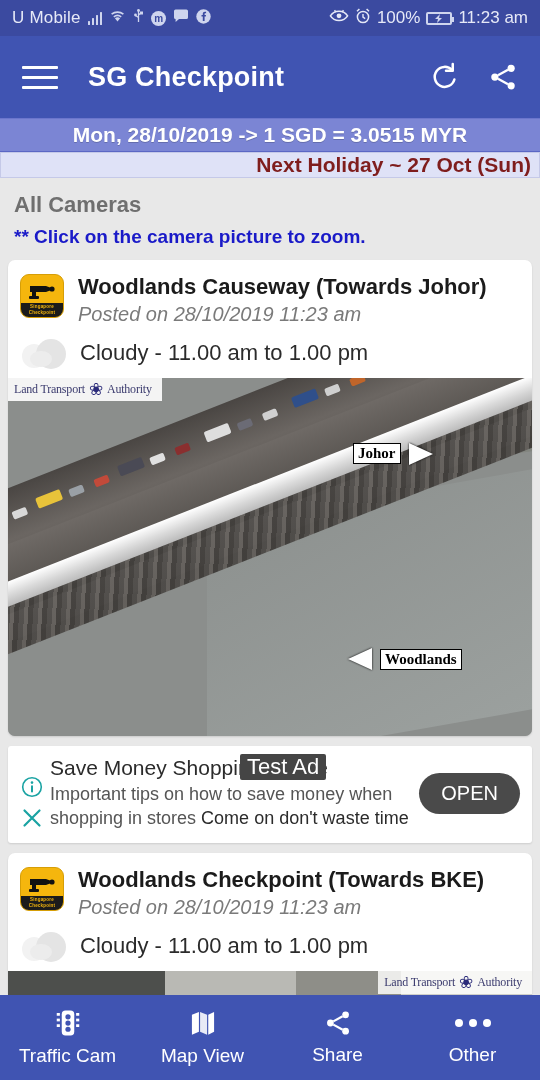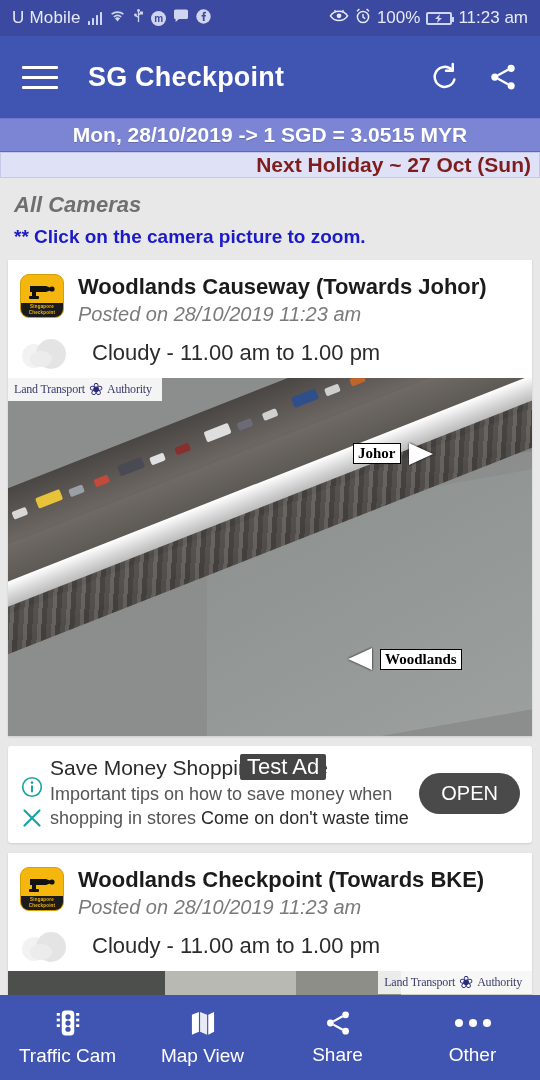--- a/index.html
+++ b/index.html
@@ -51,24 +51,24 @@
     text-shadow:0 1px 0 rgba(0,0,0,.18);
   }
   .holiday-bar {
     height:26px; background:#dfe2f7; border:1px solid #c5c9e8;
     color:#7f1d1d; font-size:21px; font-weight:bold;
     display:flex; align-items:center; justify-content:flex-end; padding-right:8px;
   }
 
   
   .content { background:#e8e8e8; }
-  .section-title { font-size:22px; color:#6f6f6f; font-weight:bold; padding:14px 14px 4px;font-style:italic; }
+  .section-title { font-size:22px; color:#6f6f6f; font-weight:bold; padding:14px 14px 4px; }
   .hint { font-size:19px; color:#1a1ac8; font-weight:bold; padding:4px 14px 12px; }
 
-  .card { background:#fff; border-radius:0; margin:0 8px 10px; overflow:hidden;
+  .card { background:#fff; border-radius:7px; margin:0 8px 10px; overflow:hidden;
           box-shadow:0 1px 2px rgba(0,0,0,.13); }
   .card-head { display:flex; padding:14px 12px 6px; }
   .cam-icon {
     width:44px;height:44px;border-radius:9px;background:#f5b60d;flex:none;
     position:relative;overflow:hidden;border:1px solid #d69e07;
   }
   .cam-icon .cctv { position:absolute;left:7px;top:6px; }
   .cam-icon .plate {
     position:absolute;left:0;bottom:0;width:100%;height:14px;background:#1b1b1b;
     color:#f5b60d;font-size:4.5px;line-height:6px;text-align:center;font-weight:bold;
@@ -76,21 +76,21 @@
   }
   .head-text { margin-left:14px; }
   .cam-name { font-size:22px; font-weight:bold; color:#1b1b1b; line-height:1.18; }
   .cam-posted { font-size:20px; color:#7a7a7a; font-style:italic; margin-top:3px; }
   .weather-row { display:flex; align-items:center; padding:6px 12px 10px 12px; }
   .cloud { width:52px;height:30px;position:relative;flex:none; }
   .cloud .c1,.cloud .c2,.cloud .c3 { position:absolute;border-radius:50%; }
   .cloud .c1 { width:24px;height:24px;left:2px;top:6px;background:#f2f2f2; }
   .cloud .c2 { width:30px;height:30px;left:16px;top:1px;background:#e4e4e4; }
   .cloud .c3 { width:22px;height:16px;left:10px;top:13px;background:#ececec; }
-  .weather-text { font-size:22px; color:#2b2b2b; margin-left:20px; }
+  .weather-text { font-size:22px; color:#2b2b2b; margin-left:8px; }
 
   
   .cam-photo { position:relative; width:100%; height:358px; overflow:hidden;
                background:linear-gradient(#8e918f,#9a9d9b); }
   .cam-photo.short { height:40px; }
   .sky { position:absolute;inset:0;background:#8b8e8c; }
   .water { position:absolute;right:0;top:120px;width:62%;height:240px;
            background:linear-gradient(160deg,#8d918f,#9ba09e);transform:skewY(-10deg); }
   .land-far { position:absolute;right:-10px;top:22px;width:150px;height:60px;
               background:#82857f;border-radius:50% 40% 0 0;transform:rotate(-8deg); }

